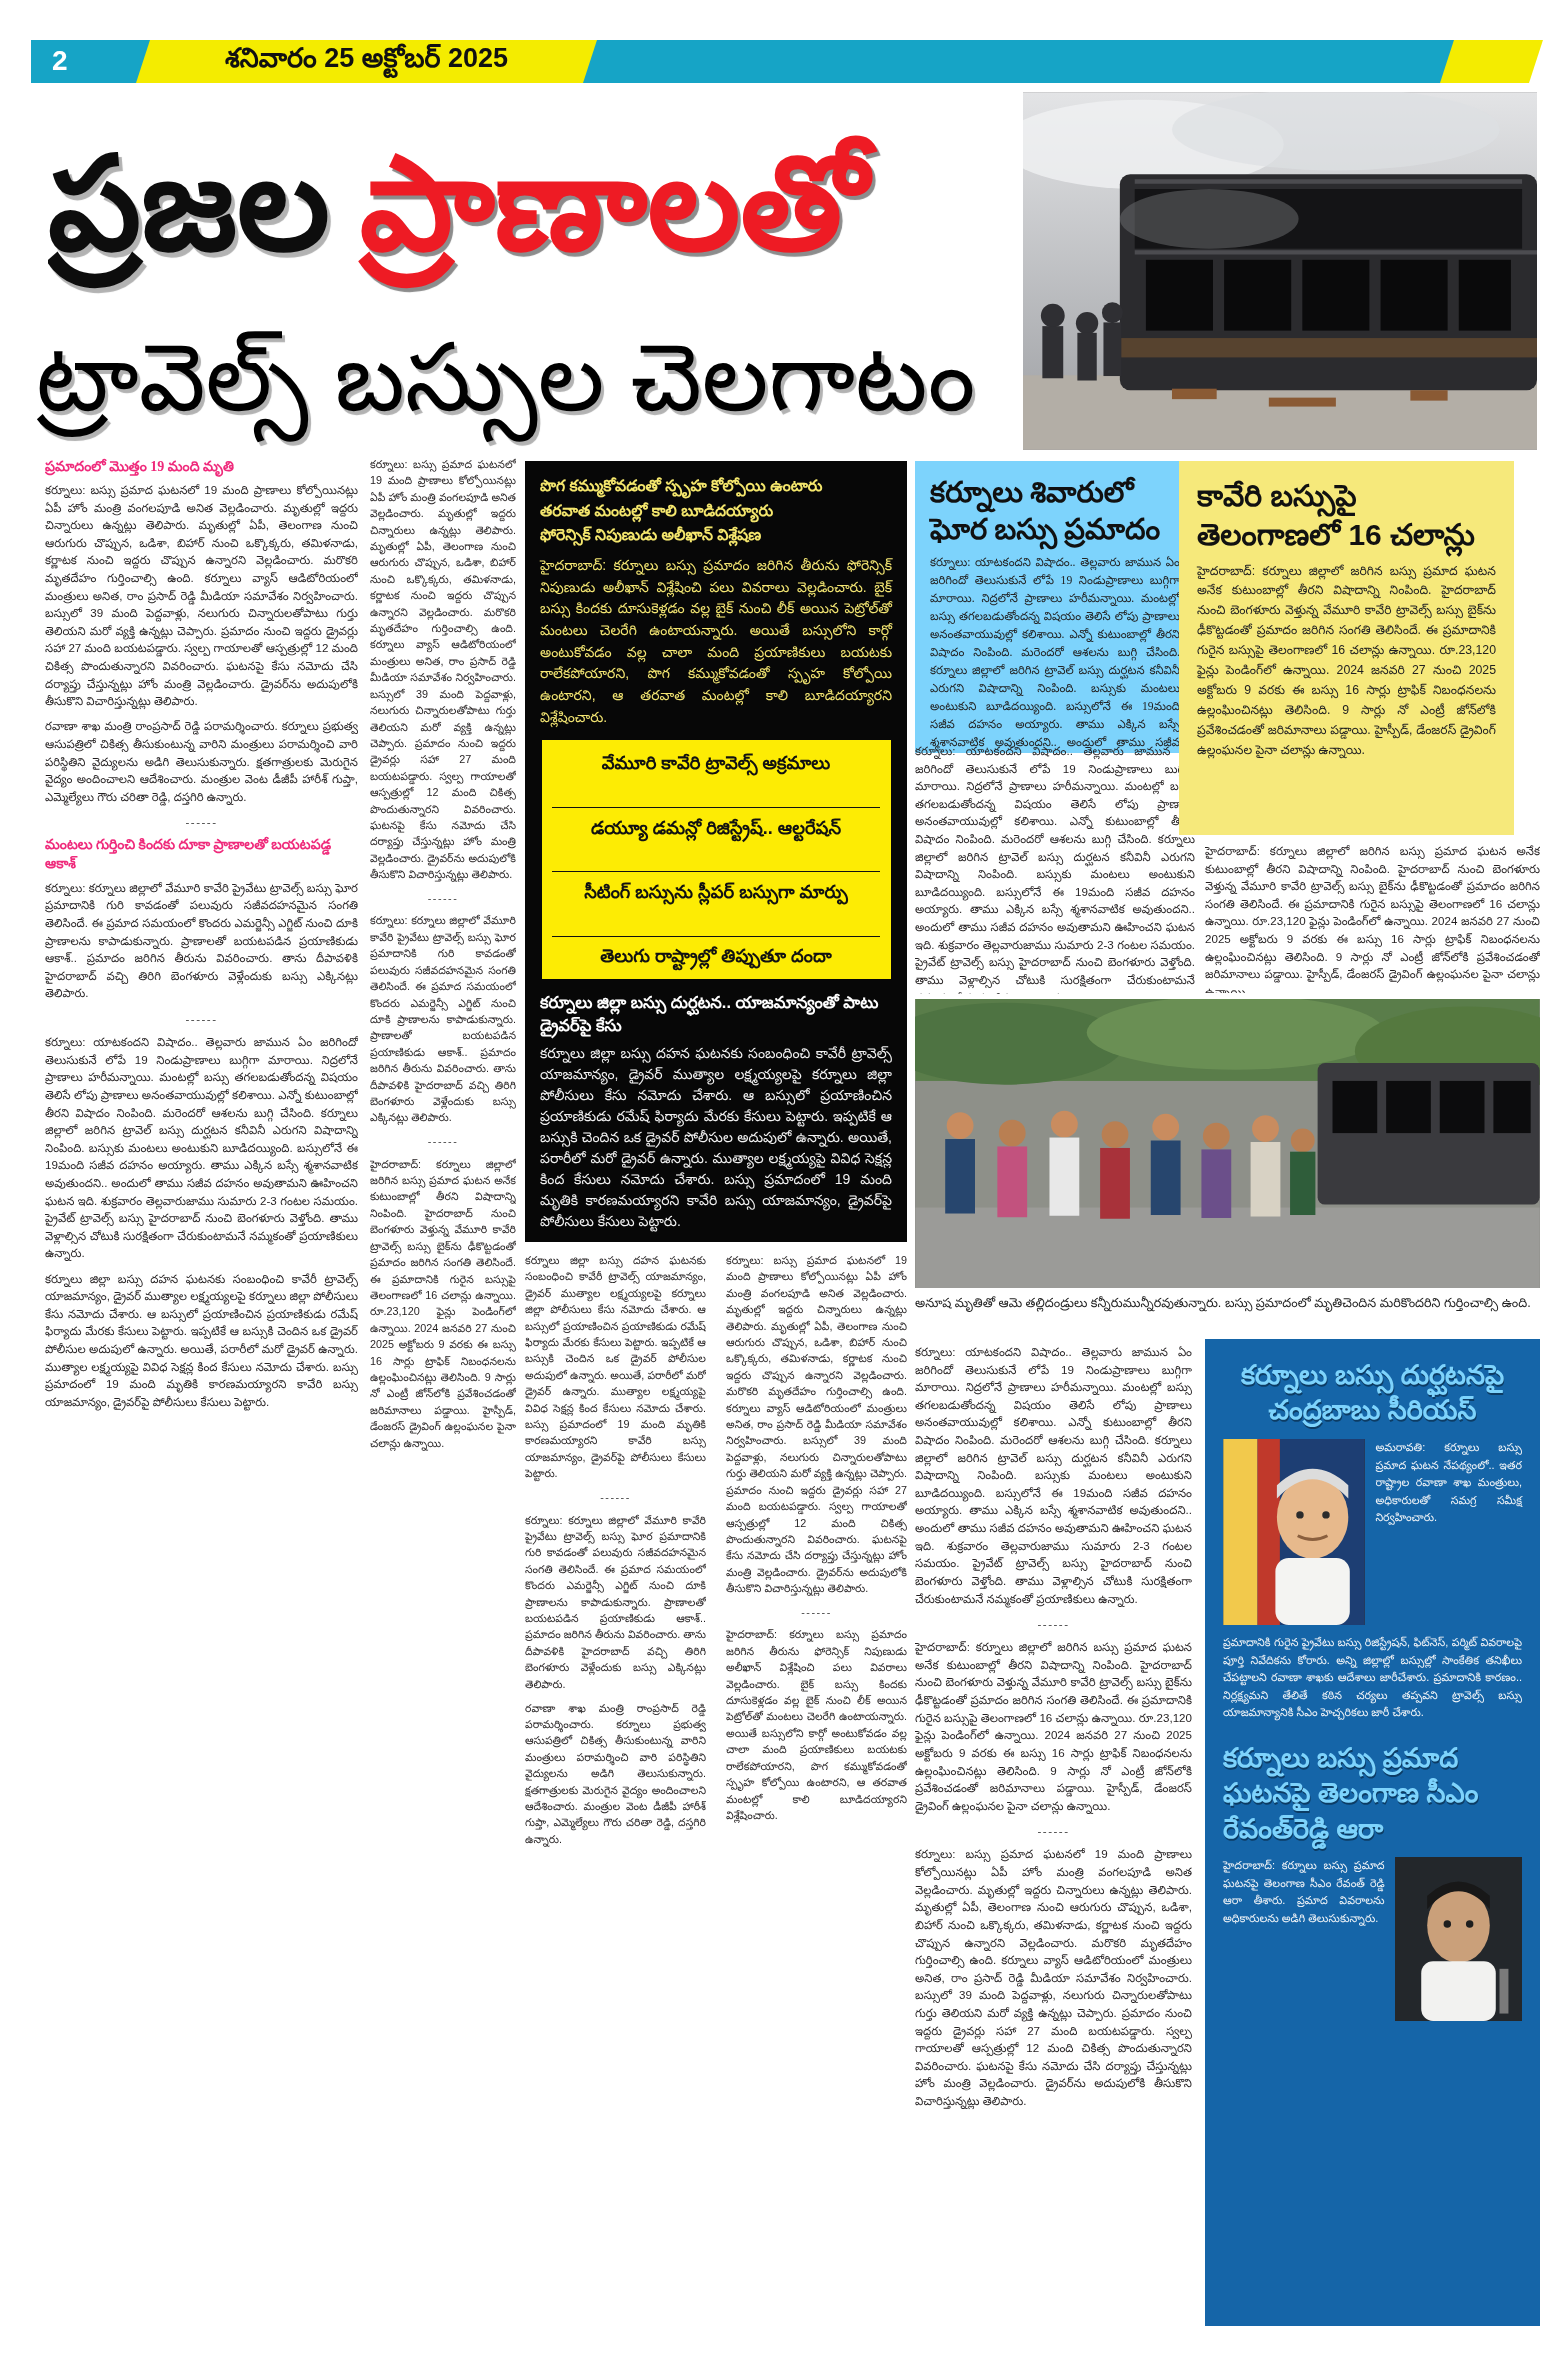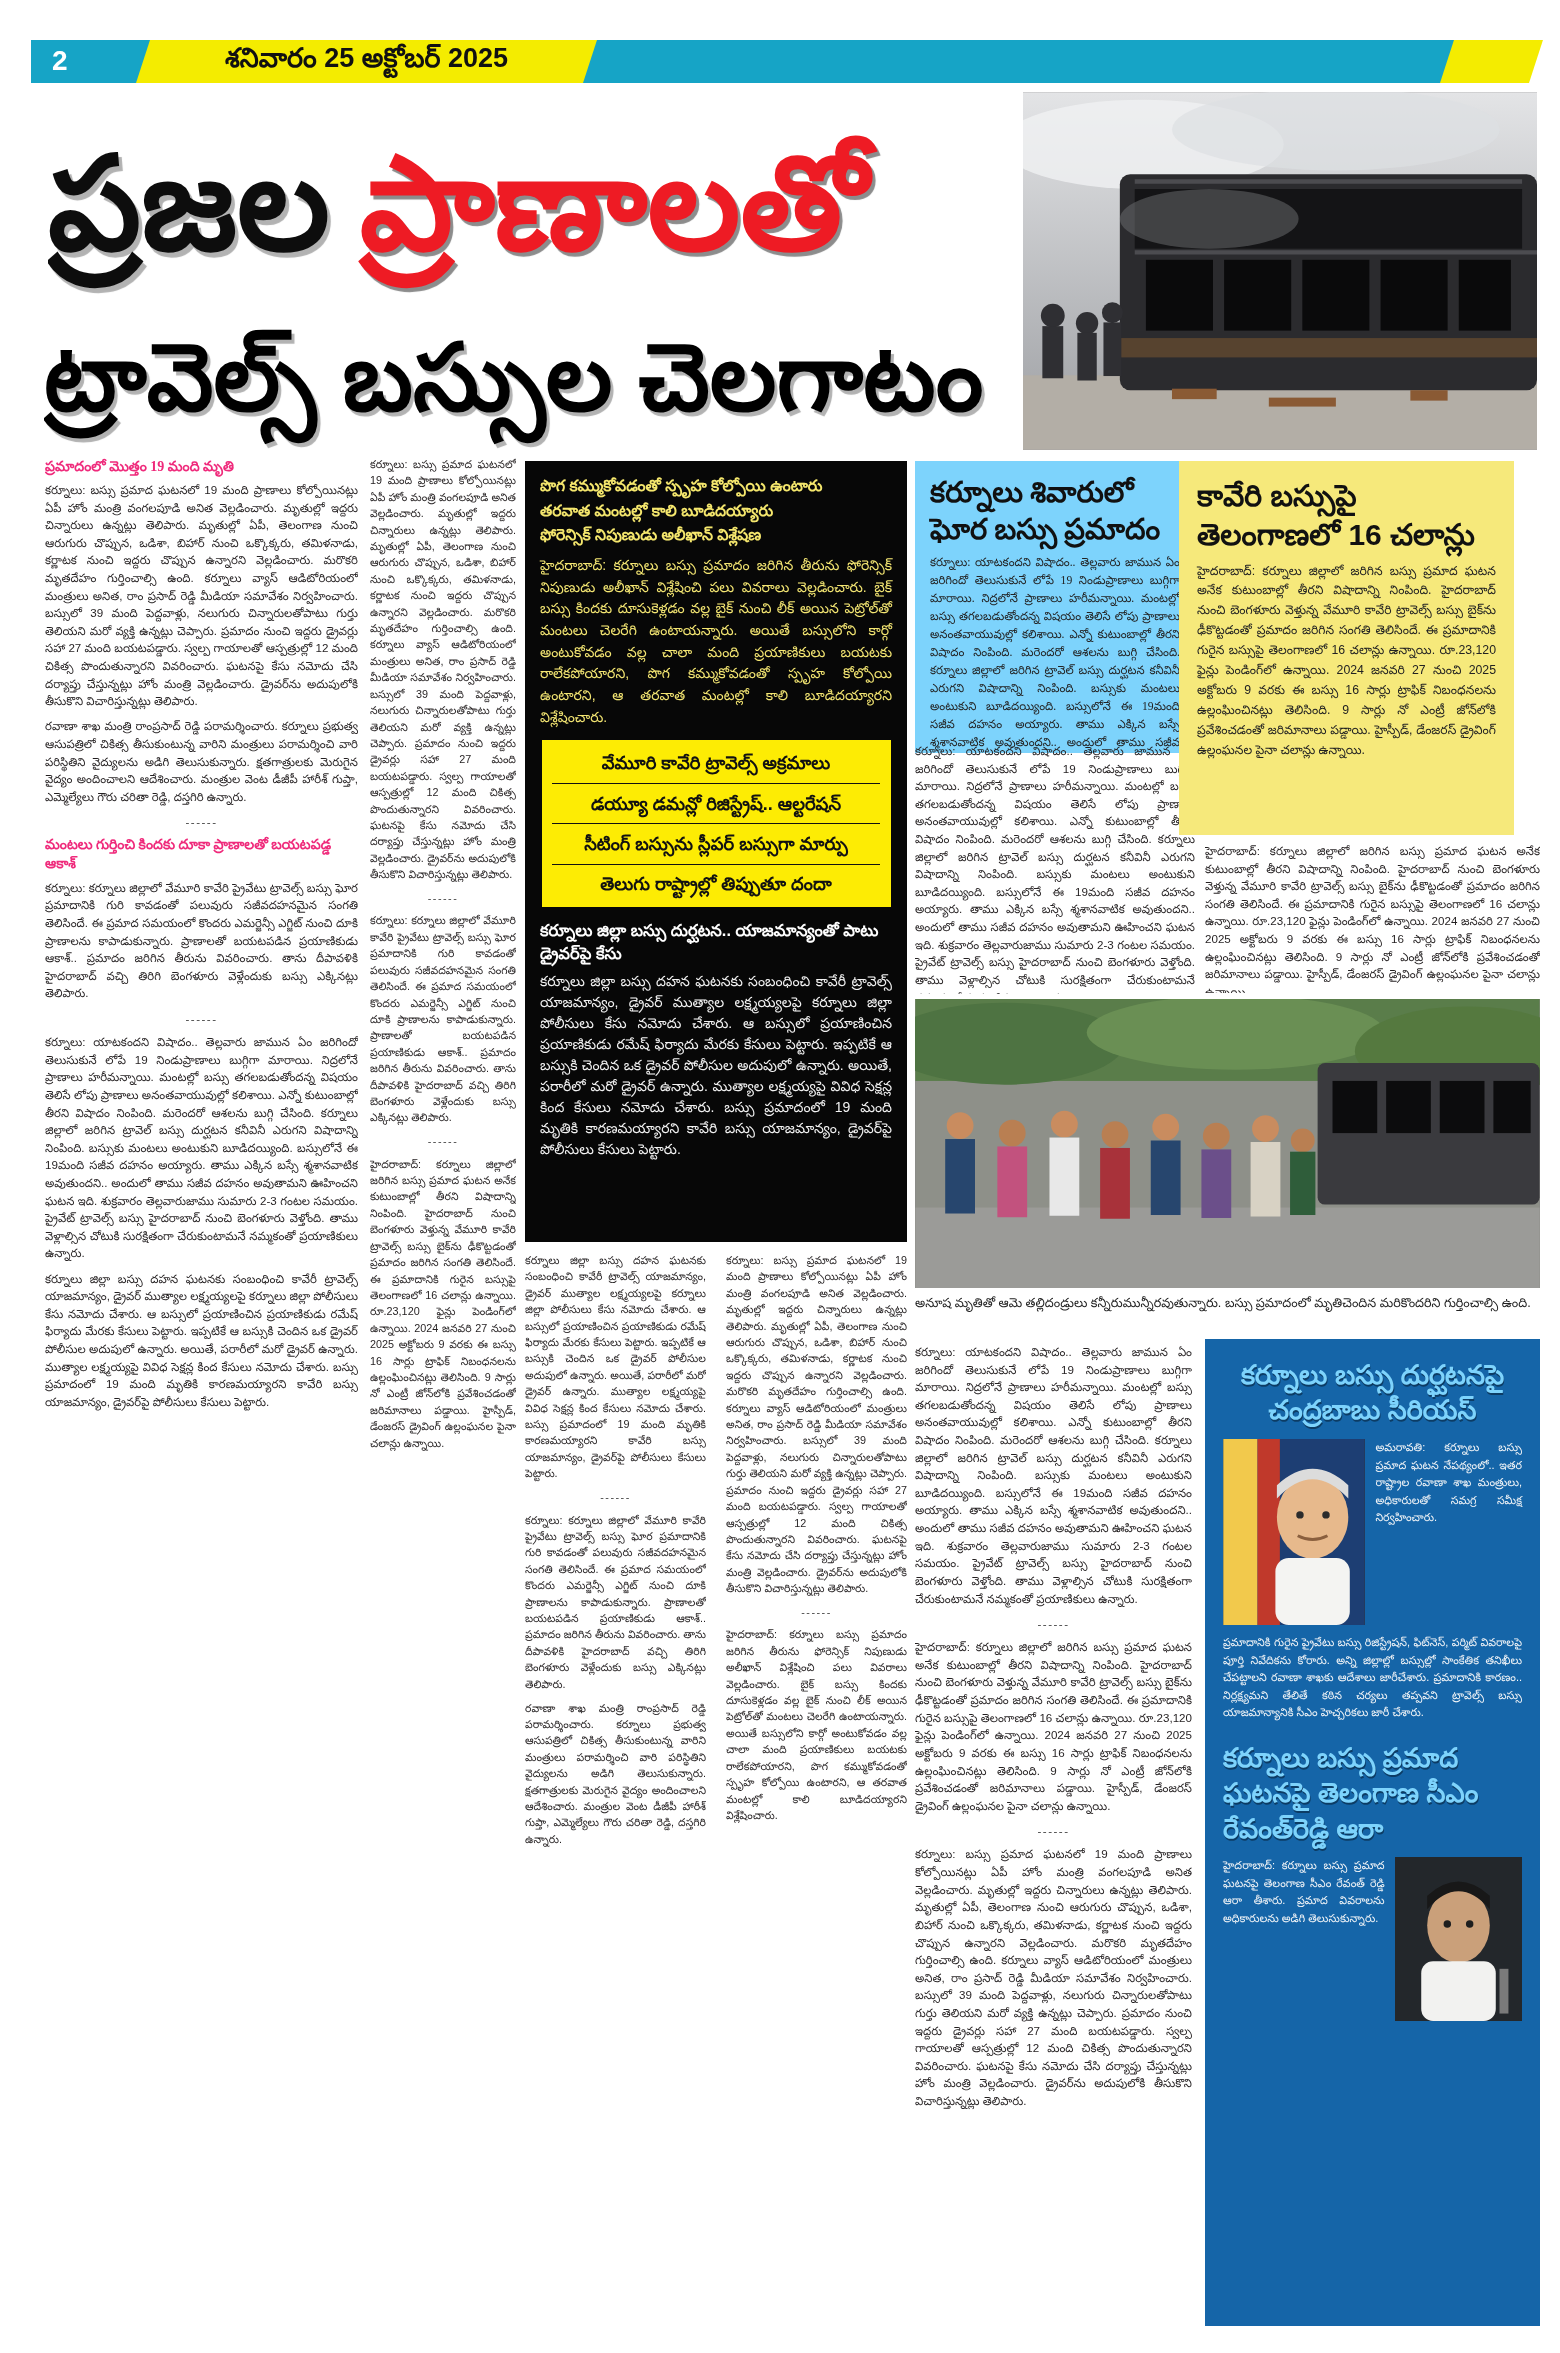--- a/index.html
+++ b/index.html
@@ -24,21 +24,21 @@
               border:2.2px solid #2a3eaa;border-radius:50%;color:#2a3eaa;font-size:9.7px;font-weight:bold;}
   .editor{font-size:11.2px;color:#222;margin-top:2.2px;font-weight:bold;}
 
   
   .hl1{position:absolute;left:48px;top:125px;width:991px;height:188px;display:flex;gap:30px;
        align-items:flex-start;overflow:hidden;}
   .hl1 .w1{font-size:131px;font-weight:900;color:#0d0d0d;line-height:1.2;
            text-shadow:3.7px 4.5px 0.7px rgba(0,0,0,.30);}
   .hl1 .w2{font-size:131px;font-weight:900;color:#ee1b24;line-height:1.2;
            text-shadow:3px 3.7px 0.7px rgba(0,0,0,.45);}
-  .hl2{position:absolute;left:44px;top:319px;width:991px;height:133px;font-size:94px;font-weight:700;
+  .hl2{position:absolute;left:36px;top:319px;width:991px;height:133px;font-size:94px;font-weight:400;
        color:#000;line-height:1.25;text-shadow:3px 3.7px 0.7px rgba(0,0,0,.30);overflow:hidden;}
 
   
   .photo{position:absolute;overflow:hidden;background:#888;}
   .photo-bus{left:1023px;top:92px;width:514px;height:358px;}
   .photo-scene{left:915px;top:999px;width:625px;height:289px;}
 
   
   .col{position:absolute;overflow:hidden;font-size:11.6px;line-height:1.52;text-align:justify;}
   .col p{margin:0 0 7.5px 0;}
@@ -47,21 +47,21 @@
   .subhead{color:#ef2a7b;font-weight:bold;font-size:14px;line-height:1.35;margin:1.5px 0 4.5px 0;text-align:left;font-family:Liberation Serif, serif;}
   .sep{color:#444;letter-spacing:1.5px;text-align:center;margin:6px 0;}
 
   
   .feature{position:absolute;left:525px;top:461px;width:382px;height:781px;background:#070707;
            color:#f5e76d;padding:13.4px 15px;box-sizing:border-box;overflow:hidden;}
   .feature .bullet{font-weight:bold;font-size:15.7px;line-height:1.55;}
   .feature .fbody{font-size:14px;line-height:1.55;margin-top:7.5px;text-align:justify;color:#f3e572;}
   .ybox{background:#fdec04;color:#111;margin:12px 1.5px;padding:3px 10.4px;}
   .ybox .yline{font-weight:bold;font-size:18px;line-height:1.45;text-align:center;padding:6.7px 0;}
-  .ybox .yline + .yline{border-top:1.5px solid #111;}
+  .ybox .yline + .yline{border-top:1.5px solid #111;margin-top:24px;}
   .feature .whead{color:#ffffff;font-weight:bold;font-size:16.4px;line-height:1.4;margin-top:10.4px;}
   .feature .wbody{color:#f2f2f2;font-size:14px;line-height:1.5;margin-top:6px;text-align:justify;}
   .below-feature-a{left:525px;top:1252px;width:181px;height:1073px;font-size:10.8px;}
   .below-feature-b{left:726px;top:1252px;width:181px;height:1073px;font-size:10.8px;}
 
   
   .lavender{position:absolute;left:915px;top:461px;width:280px;height:292px;background:#7dd3fc;
             padding:13.4px 15px;box-sizing:border-box;overflow:hidden;font-family:Liberation Serif, serif;}
   .lavender .bhead{font-size:29px;font-weight:bold;color:#111;line-height:1.25;margin-bottom:7.5px;}
   .lavender .bbody,.ybox2 .bbody{font-size:11.6px;line-height:1.55;text-align:justify;color:#222;}

